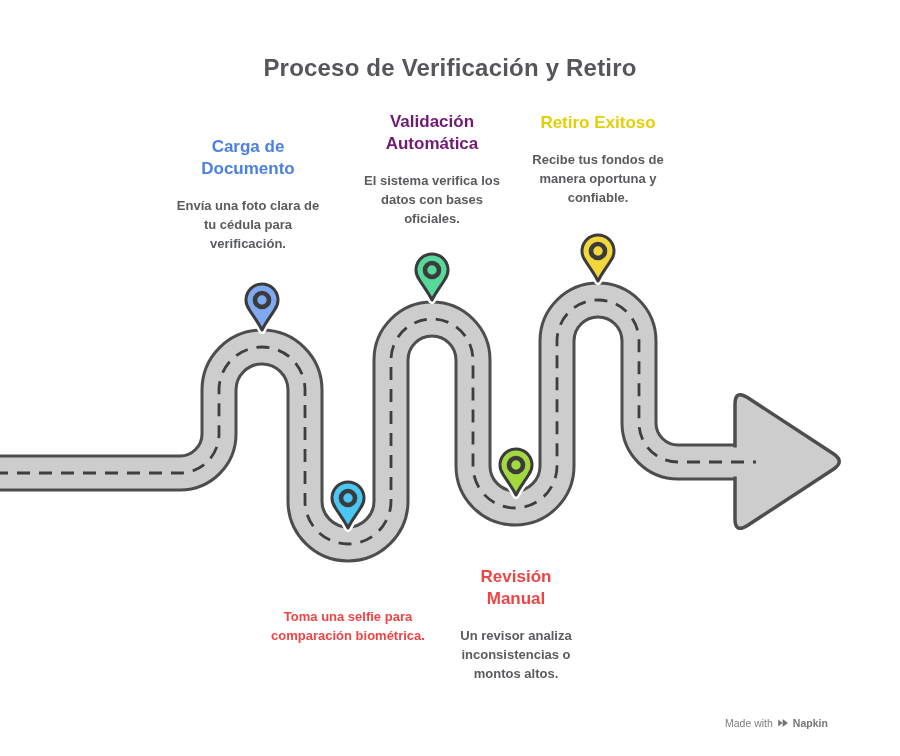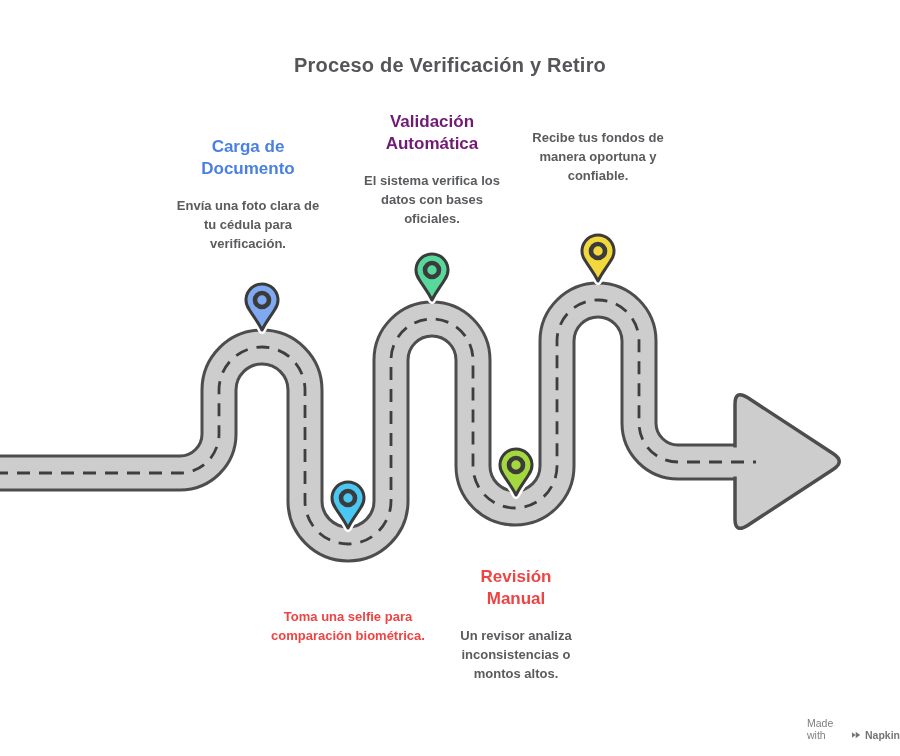--- a/index.html
+++ b/index.html
@@ -1,20 +1,20 @@
 <!DOCTYPE html>
 <html><head>
 <meta charset="utf-8">
 <style>
   html,body{margin:0;padding:0;background:#ffffff;}
   #canvas{position:relative;width:900px;height:756px;background:#ffffff;overflow:hidden;
           font-family:"Liberation Sans", sans-serif;}
   #road-svg{position:absolute;left:0;top:0;}
   #page-title{position:absolute;left:0;right:0;top:54px;margin:0;text-align:center;
-              font-size:20px;font-weight:bold;letter-spacing:.2px;}
+              font-size:24px;font-weight:bold;letter-spacing:.2px;}
   .step{position:absolute;text-align:center;}
   .step-title{margin:0 auto;font-size:17px;font-weight:bold;line-height:22px;}
   .step-desc{margin:16px auto 0;font-size:13px;font-weight:bold;line-height:19px;}
   #step0{left:163px;top:136px;width:170px}
   #step0 .step-title{width:132px} #step0 .step-desc{width:155px}
   #step1{left:347px;top:111px;width:170px}
   #step1 .step-title{width:132px} #step1 .step-desc{width:150px}
   #step2{left:513px;top:112px;width:170px}
   #step2 .step-title{width:170px} #step2 .step-desc{width:140px}
   #step3{left:263px;top:591px;width:170px}
@@ -24,21 +24,21 @@
 
   .road-border{fill:none;stroke-width:37px;}
   .road-fill{fill:none;stroke-width:31px;}
   .road-dash{fill:none;stroke-width:2.8px;stroke-dasharray:13 9;}
   .arrow-head{stroke-width:3.5px;stroke-linejoin:round;}
 
   .pin-halo{fill:#ffffff;stroke:#ffffff;stroke-width:8px;stroke-linejoin:round;}
   .pin-body{fill:currentColor;stroke:#3b3b3b;stroke-width:3px;stroke-linejoin:round;}
   .pin-ring{fill:none;stroke:#3b3b3b;stroke-width:4.6px;}
 
-  #watermark{position:absolute;left:807px;top:717px;display:flex;align-items:flex-end;gap:4px;
+  #watermark{position:absolute;left:725px;top:717px;display:flex;align-items:center;gap:4px;
              font-size:10.5px;color:#7e7e7e;}
   #watermark .brand{font-weight:bold;color:#757575;}
   #napkin-logo{display:inline-block;}
 </style>
 </head>
 <body>
 
 <div id="canvas">
 
   <svg id="road-svg" width="900" height="756" viewBox="0 0 900 756">
@@ -90,20 +90,21 @@
     <div class="step-title" style="color: rgb(74, 128, 228);">Carga de Documento</div>
     <div class="step-desc" style="color: rgb(90, 91, 94);">Envía una foto clara de tu cédula para verificación.</div>
   </div>
 
   <div class="step" id="step1">
     <div class="step-title" style="color: #701a75;">Validación Automática</div>
     <div class="step-desc" style="color: rgb(90, 91, 94);">El sistema verifica los datos con bases oficiales.</div>
   </div>
 
   <div class="step" id="step2">
+    <div class="step-title" style="color: rgb(228, 207, 5);">Retiro Exitoso</div>
     <div class="step-desc" style="color: rgb(90, 91, 94);">Recibe tus fondos de manera oportuna y confiable.</div>
   </div>
 
   <div class="step" id="step3">
     <div class="step-desc" style="color: #ef4444;">Toma una selfie para comparación biométrica.</div>
   </div>
 
   <div class="step" id="step4">
     <div class="step-title" style="color: #ef4444;">Revisión Manual</div>
     <div class="step-desc" style="color: rgb(90, 91, 94);">Un revisor analiza inconsistencias o montos altos.</div>

